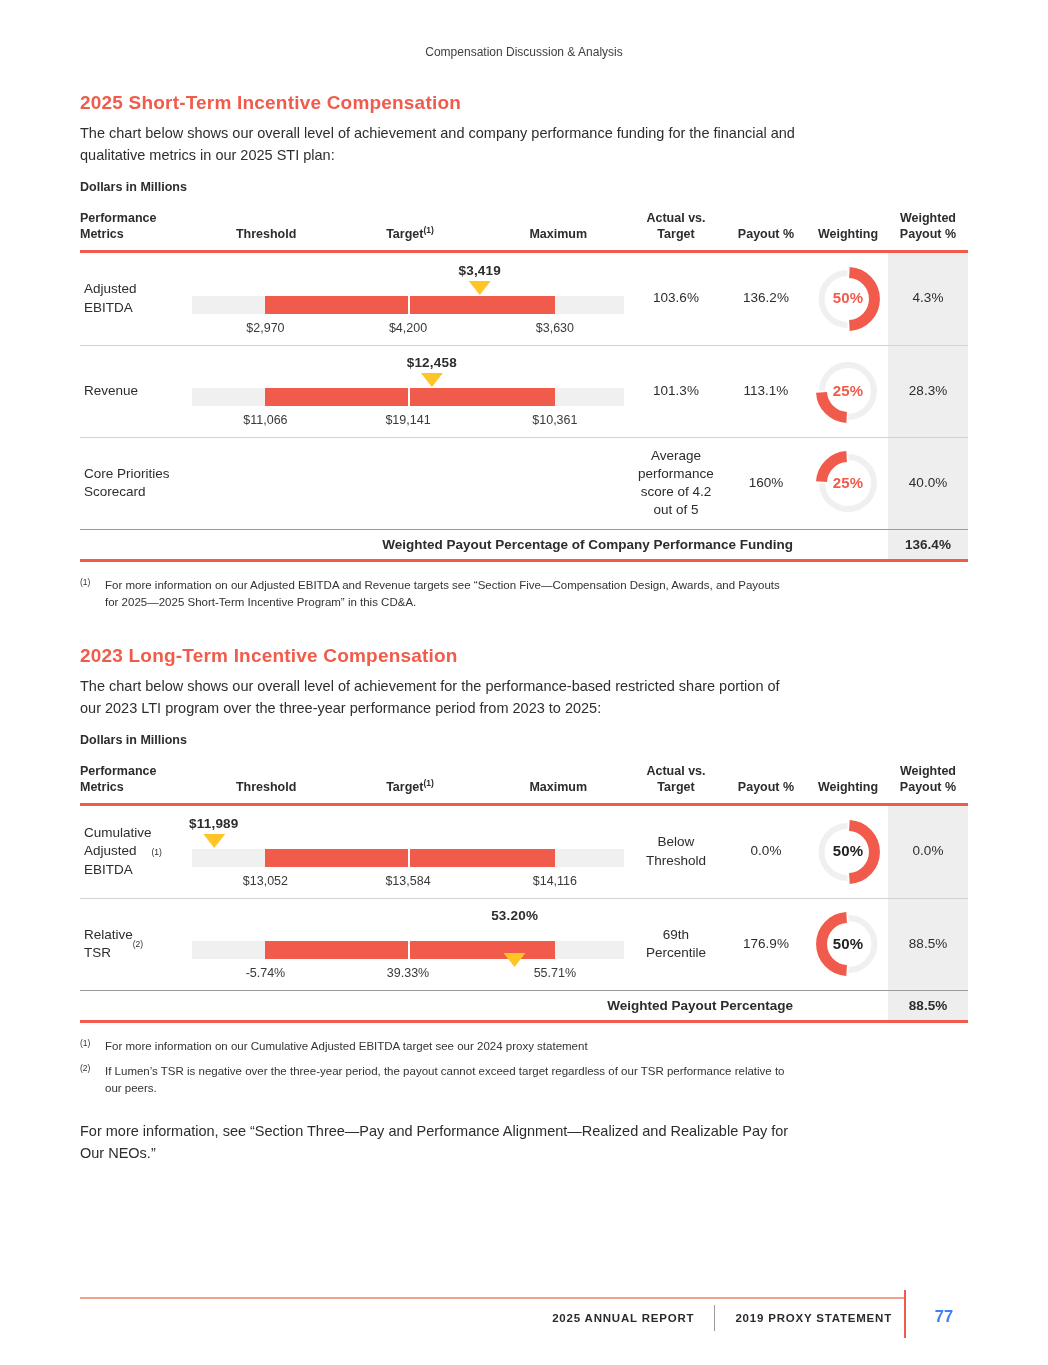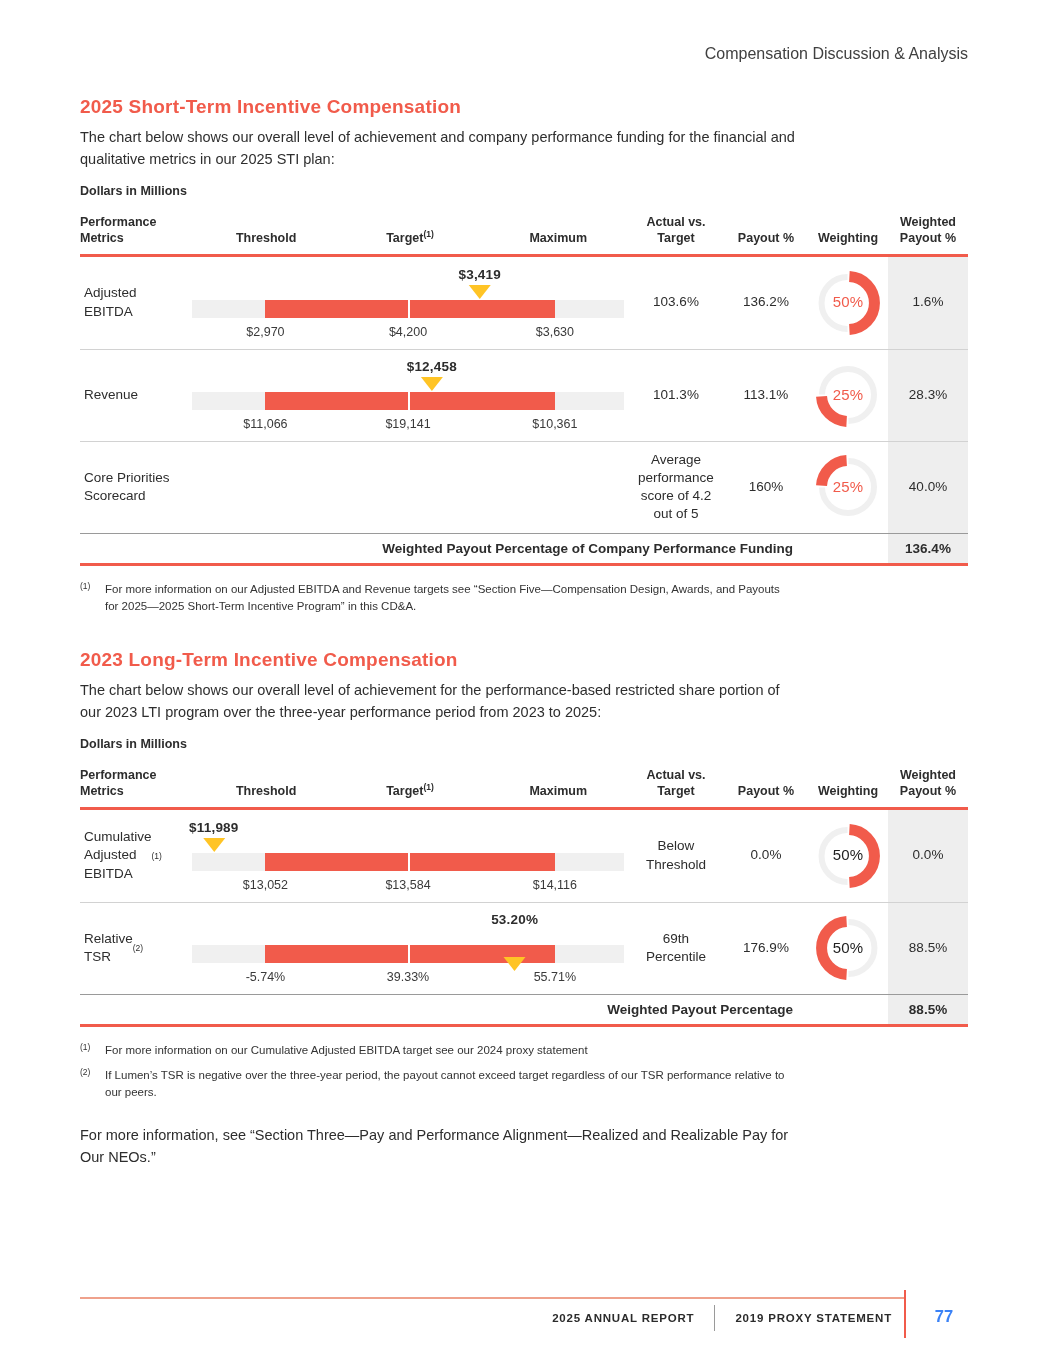--- a/index.html
+++ b/index.html
@@ -3,21 +3,21 @@
 <meta charset="utf-8">
 <style>
   :root{
     --accent:#f15b4b; --yellow:#ffc425; --track:#f0f0f0; --shade:#eeeeee;
     --ink:#2d2d2d; --muted:#3a3a3a;
   }
   *{box-sizing:border-box;margin:0;padding:0}
   body{width:1048px;height:1365px;position:relative;background:#fff;
        font-family:"Liberation Sans",sans-serif;color:var(--ink);overflow:hidden}
   .content{position:absolute;left:80px;top:0;width:888px}
-  .pgheader{margin-top:46px;text-align:right;font-size:16px;color:#404040;line-height:1}
+  .pgheader{margin-top:46px;text-align:center;font-size:12px;color:#404040;line-height:1}
   h2.sec-title{margin-top:34px;font-size:19px;font-weight:700;color:var(--accent);letter-spacing:.2px}
   p.intro{margin-top:9px;font-size:14.5px;line-height:1.5;color:#2e2e2e}
   .units{margin-top:13px;font-size:12.5px;font-weight:700}
   .grid{display:grid;grid-template-columns:112px 436px 96px 84px 80px 80px}
   .tbl{margin-top:15px;border-bottom:3px solid var(--accent)}
   .thead{align-items:end;border-bottom:3px solid var(--accent);padding-bottom:7px;
          font-size:12.5px;font-weight:700;line-height:1.3}
   .thead .c{align-self:end}
   .barhead{position:relative;height:34px}
   .barhead span{position:absolute;bottom:0;transform:translateX(-50%);white-space:nowrap}
@@ -35,21 +35,21 @@
   .tri{width:0;height:0;border-left:11px solid transparent;border-right:11px solid transparent;
        border-top:14px solid var(--yellow);margin-top:1px}
   .track{position:absolute;left:0;right:4px;top:34px;height:18px;background:var(--track)}
   .fill{position:absolute;top:0;bottom:0;background:var(--accent)}
   .tdiv{position:absolute;top:0;bottom:0;width:2px;background:#fff}
   .ticks{position:absolute;left:0;right:4px;top:55px;height:18px}
   .tick{position:absolute;top:3px;transform:translateX(-50%);font-size:12.5px;color:var(--muted);white-space:nowrap}
   .donut{position:relative;width:66px;height:66px}
   .donut svg{position:absolute;left:0;top:0}
   .dtext{position:absolute;inset:0;display:flex;align-items:center;justify-content:center;
-         font-weight:400;font-size:15px;letter-spacing:.2px}
+         font-weight:700;font-size:15px;letter-spacing:.2px}
   .total{display:grid;grid-template-columns:808px 80px;border-top:1px solid #9a9a9a;min-height:30px;align-items:stretch}
   .total .tlabel{display:flex;align-items:center;justify-content:flex-end;padding-right:95px;
                  font-weight:700;font-size:13.5px}
   .total .tvalue{display:flex;align-items:center;justify-content:center;font-weight:700;font-size:13.5px}
   .footnotes{margin-top:15px}
   .fn{display:flex;gap:11px;margin-top:8px;font-size:11.5px;line-height:1.5;color:#333}
   .fn:first-child{margin-top:0}
   .fnmark{font-size:8.5px;transform:translateY(-1px);flex:0 0 14px}
   .closing{margin-top:24px;font-size:14.5px;line-height:1.5}
   .footer-line{position:absolute;left:80px;width:824px;top:1297px;height:2px;background:#efa18c}
@@ -106,21 +106,21 @@
             <div class="cell center">136.2%</div>
             <div class="cell center">
               <div class="donut">
                 <svg viewBox="0 0 66 66" width="66" height="66">
                   <path d="M 32.55 59.00 A 26 26 0 0 1 32.55 7.00" stroke="#f0f0f0" stroke-width="6" fill="none"></path>
                   <path d="M 34.39 6.54 A 26.5 26.5 0 0 1 34.39 59.46" stroke="#f15b4b" stroke-width="11" fill="none"></path>
                 </svg>
                 <div class="dtext" style="color: rgb(241, 91, 75);">50%</div>
               </div>
             </div>
-            <div class="cell center shade">1.6%</div>
+            <div class="cell center shade">4.3%</div>
           </div>
           <div class="row grid">
             <div class="cell metric">Revenue</div>
             <div class="cell barcell">
               <div class="barwrap">
                 <div class="mkr" style="left: 55%;">
                   <div class="mlabel">$12,458</div>
                   <div class="tri"></div>
                 </div>
                 <div class="track">

